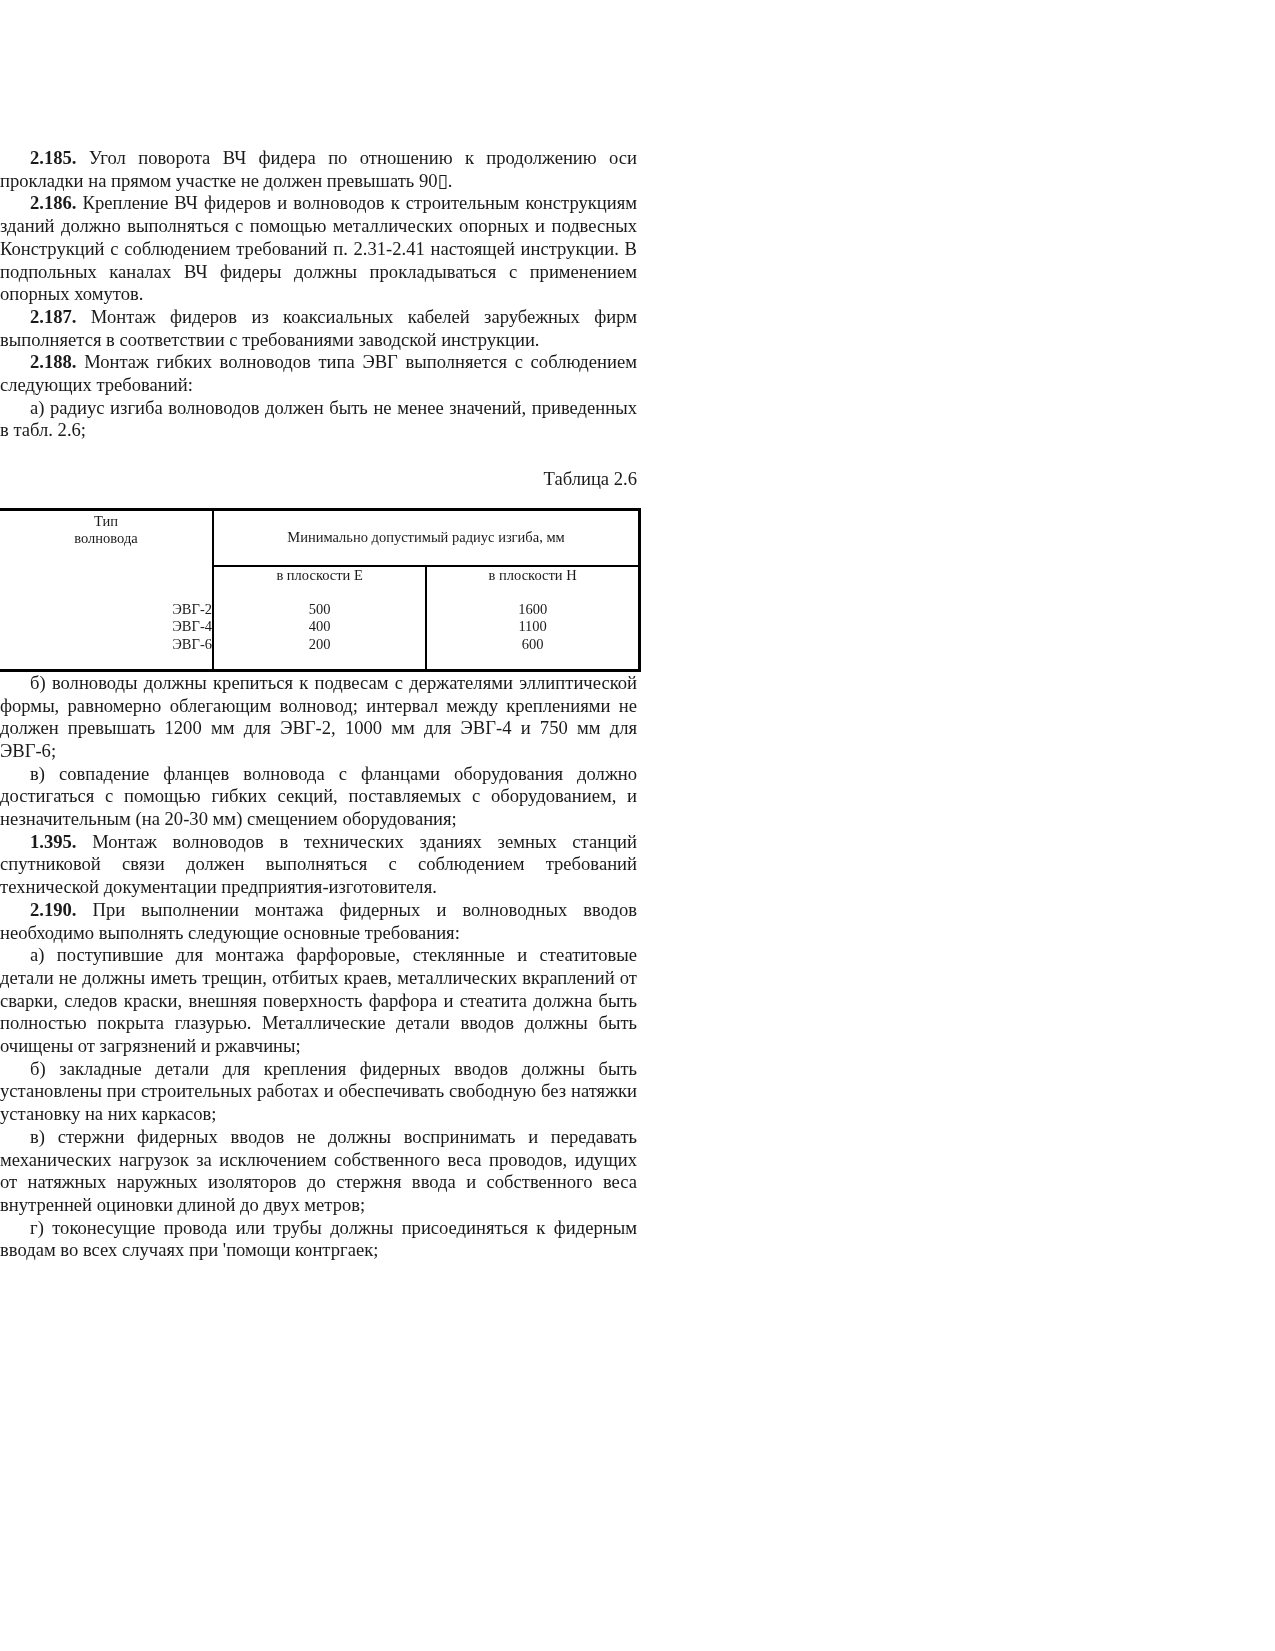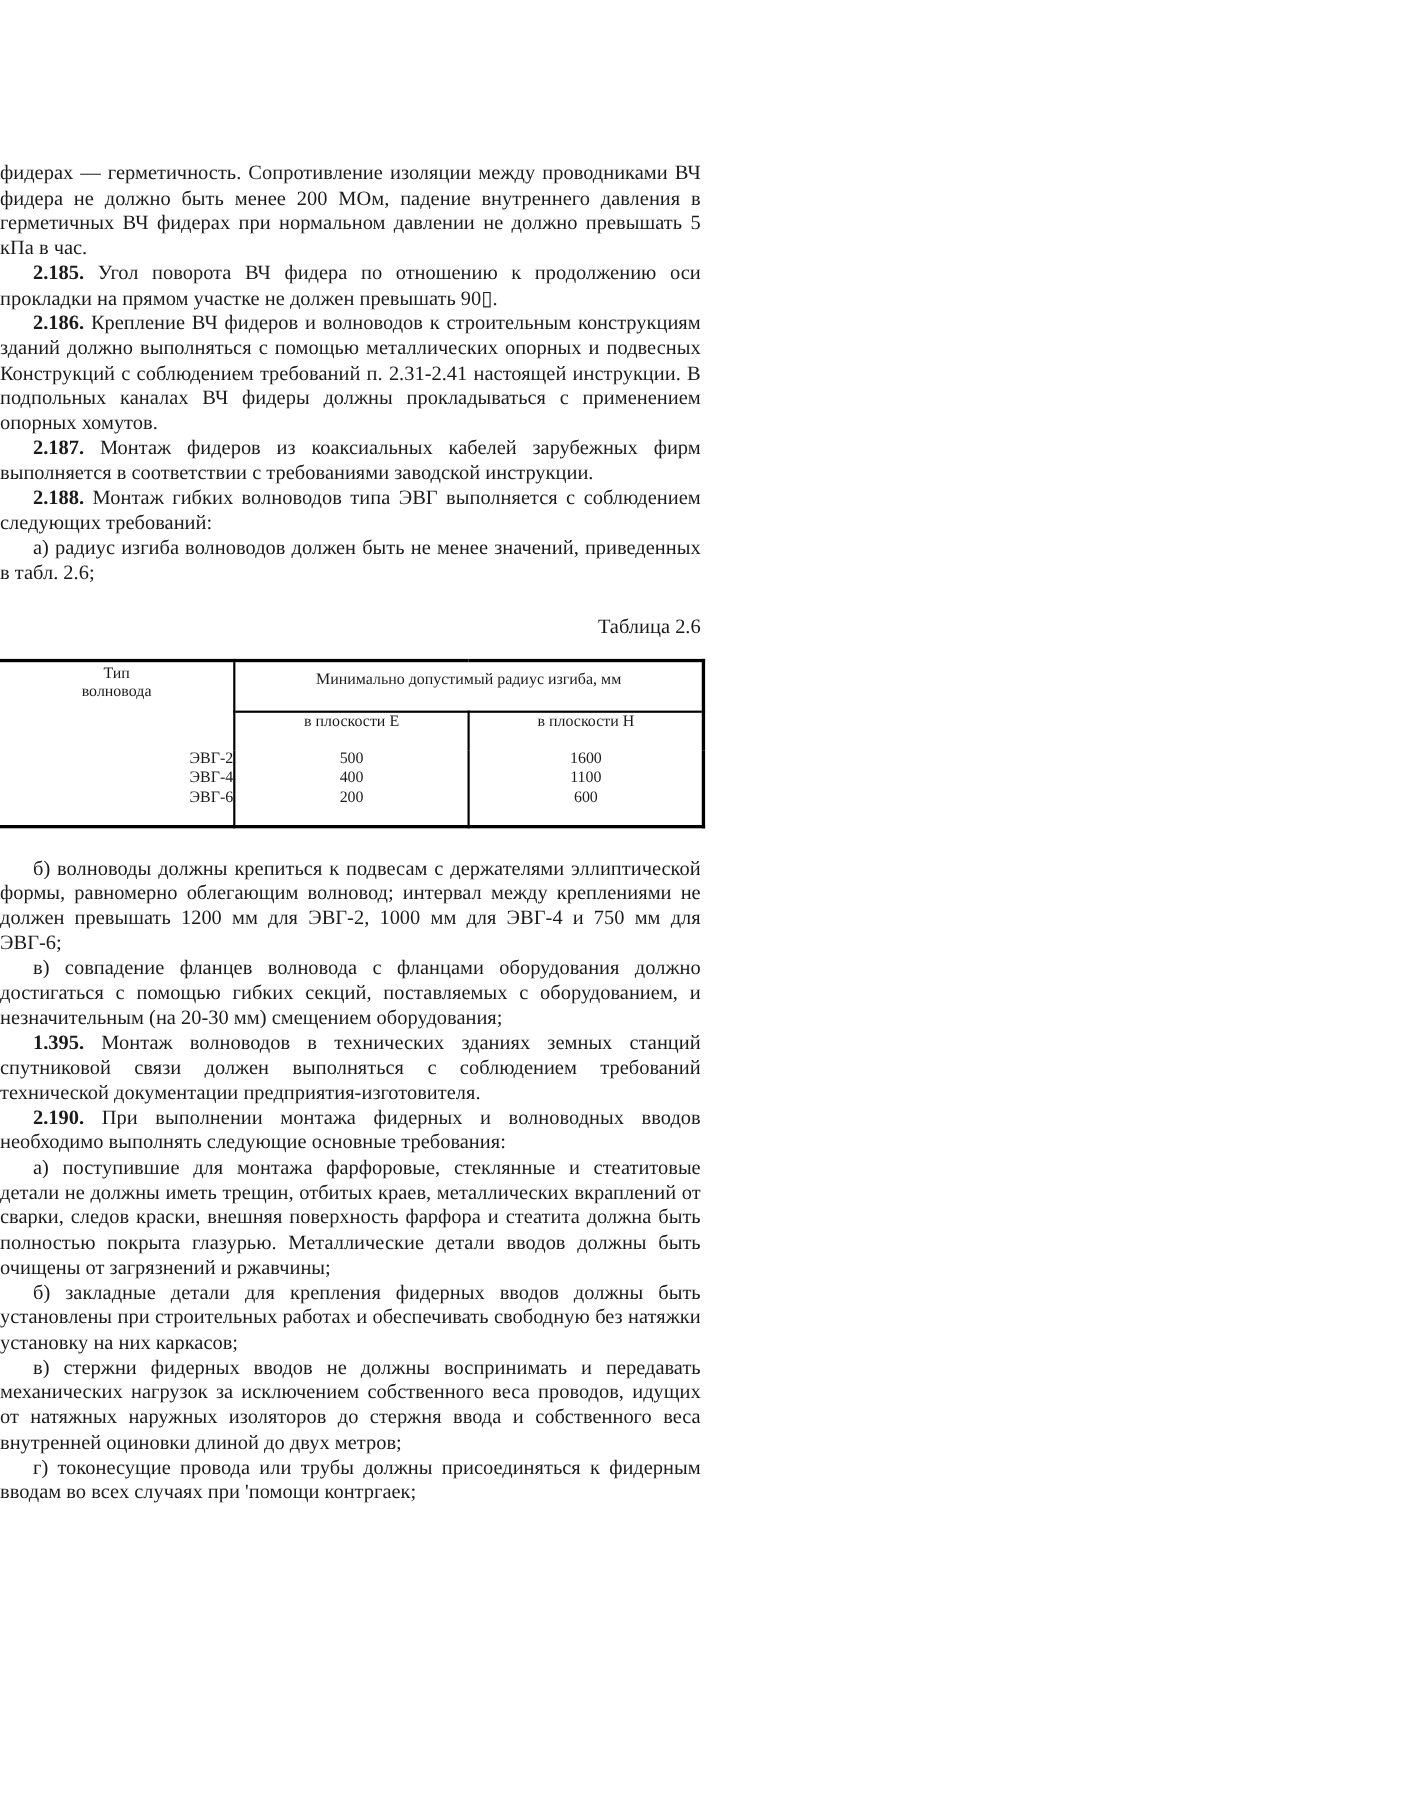--- a/index.html
+++ b/index.html
@@ -15,33 +15,32 @@
   .caption { text-align: right; margin: 26px 0 0 0; height: 22.7px; }
   .tbl-wrap { margin-top: 17px; width: 585px; }
   table.t {
     border-collapse: collapse; width: 641px; table-layout: fixed;
     font-size: 14.5px; line-height: 17.5px; color: #1a1a1a;
     border-top: 3px solid #000; border-right: 3px solid #000; border-bottom: 3px solid #000;
   }
   table.t td { padding: 0; vertical-align: top; text-align: center; }
   .c-type { width: 212px; border-right: 2px solid #000; }
   .c-e { width: 212px; border-right: 2px solid #000; }
-  .hdr-top td.span { border-bottom: 2px solid #000; height: 36px; padding-top: 8px; margin-left: 22px; }
+  .hdr-top td.span { border-bottom: 2px solid #000; height: 36px; padding-top: 18px; margin-left: 22px; }
   .hdr-top td.c-type { padding-top: 2px; }
   .hdr-sub td { height: 34px; padding-top: 2px; margin-left: 37px; }
   .rows td { height: 68px; }
   .rows td.c-type { text-align: right; padding-left: 30px; }
-  .after { margin-top: 26px; }
+  .after { }
 </style>
 </head>
 <body>
 
 <div class="page">
 
-  <p class="p"><span>фидерах — герметичность. Сопротивление изоляции между проводниками ВЧ фидера не должно быть менее 200 МОм, падение внутреннего давления в герметичных ВЧ фидерах при нормальном давлении не должно превышать 5 кПа в час.</span></p>
   <p class="p indent"><span class="num">2.185.</span><span> Угол поворота ВЧ фидера по отношению к продолжению оси прокладки на прямом участке не должен превышать 90▯.</span></p>
   <p class="p indent"><span class="num">2.186.</span><span> Крепление ВЧ фидеров и волноводов к строительным конструкциям зданий должно выполняться с помощью металлических опорных и подвесных Конструкций с соблюдением требований п. 2.31-2.41 настоящей инструкции. В подпольных каналах ВЧ фидеры должны прокладываться с применением опорных хомутов.</span></p>
   <p class="p indent"><span class="num">2.187.</span><span> Монтаж фидеров из коаксиальных кабелей зарубежных фирм выполняется в соответствии с требованиями заводской инструкции.</span></p>
   <p class="p indent"><span class="num">2.188.</span><span> Монтаж гибких волноводов типа ЭВГ выполняется с соблюдением следующих требований:</span></p>
   <p class="p indent"><span>а) радиус изгиба волноводов должен быть не менее значений, приведенных в табл. 2.6;</span></p>
 
   <p class="caption">Таблица 2.6</p>
 
   <div class="tbl-wrap">
     <table class="t">

